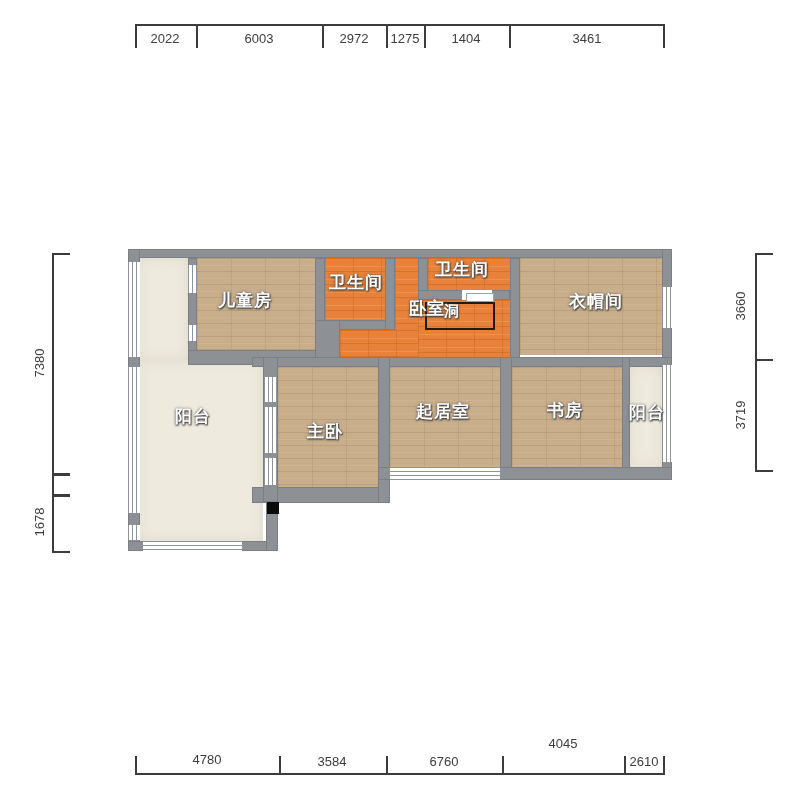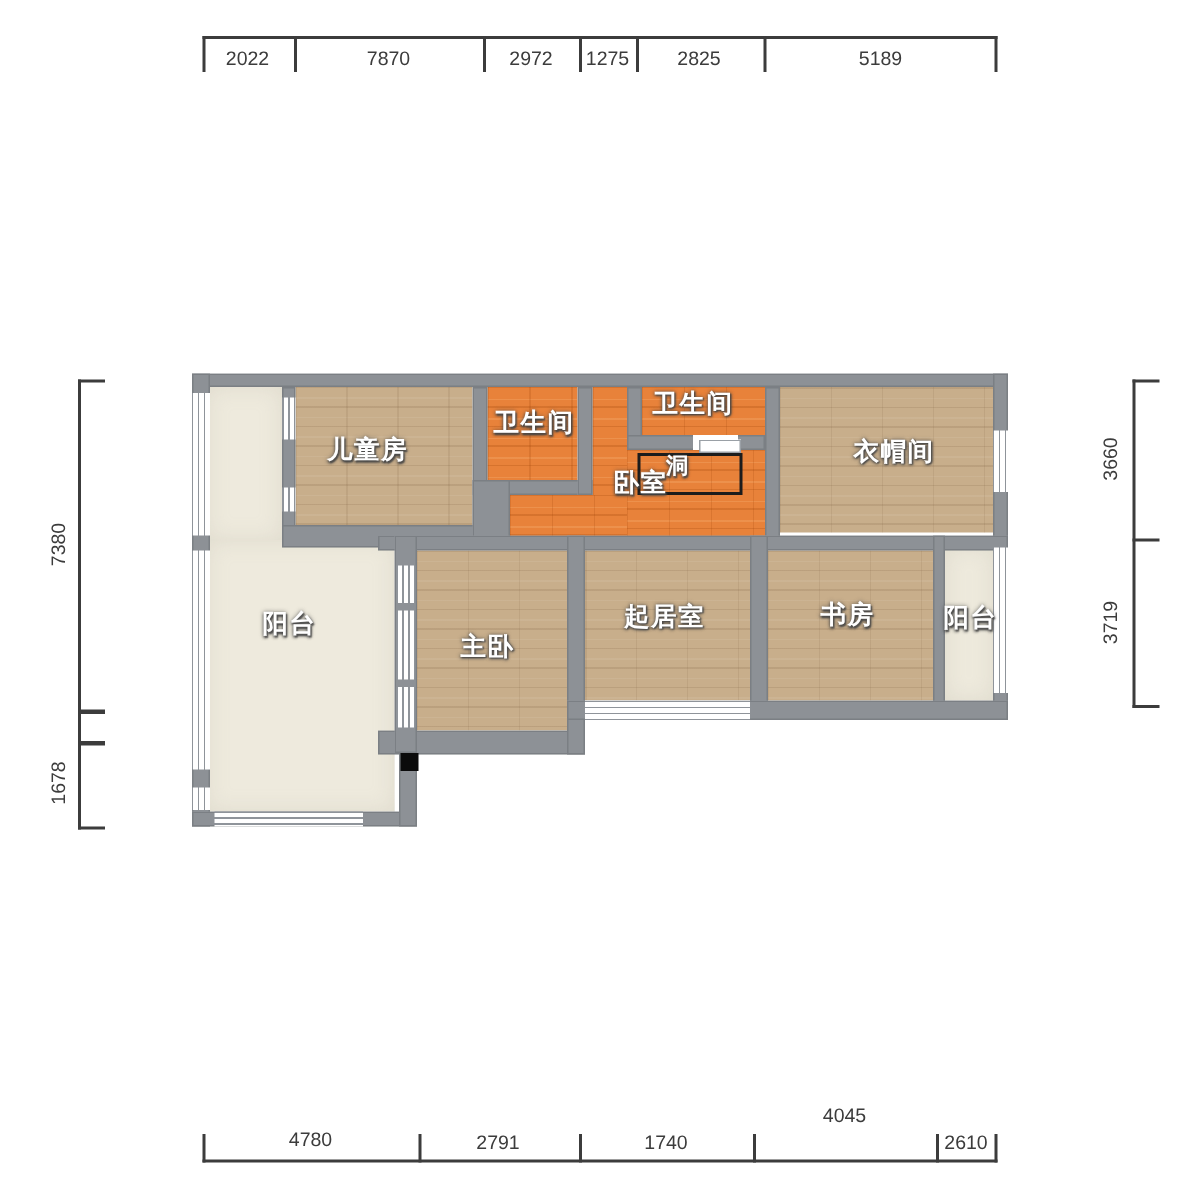--- a/index.html
+++ b/index.html
@@ -93,57 +93,57 @@
   <div class="window-h" style="left:390px;top:467px;width:110px;height:13px;"></div>
   <div class="window-v" style="left:662px;top:287px;width:10px;height:41px;"></div>
   <div class="window-v" style="left:662px;top:365px;width:10px;height:97px;"></div>
 
   <div class="hole-rect" style="left:425px;top:302px;width:66px;height:24px;"></div>
   <div class="black-square" style="left:267px;top:502px;width:12px;height:12px;"></div>
 
   <div class="room-label" style="left:245px;top:300px;">儿童房</div>
   <div class="room-label" style="left:356px;top:282px;">卫生间</div>
   <div class="room-label" style="left:462px;top:269px;">卫生间</div>
-  <div class="room-label" style="left:427px;top:322px;">卧室</div>
+  <div class="room-label" style="left:427px;top:308px;text-decoration:underline;">卧室</div>
   <div class="room-label small" style="left:452px;top:311px;">洞</div>
   <div class="room-label" style="left:596px;top:301px;">衣帽间</div>
   <div class="room-label" style="left:193px;top:416px;">阳台</div>
   <div class="room-label" style="left:325px;top:431px;">主卧</div>
   <div class="room-label" style="left:443px;top:411px;">起居室</div>
   <div class="room-label" style="left:565px;top:410px;">书房</div>
   <div class="room-label" style="left:647px;top:412px;">阳台</div>
 
   <div>
     <div class="dim-line" style="left:135px;top:24px;width:530px;height:2px;"></div>
     <div class="dim-tick" style="left:135px;top:24px;width:2px;height:24px;"></div>
     <div class="dim-tick" style="left:196px;top:24px;width:2px;height:24px;"></div>
     <div class="dim-tick" style="left:322px;top:24px;width:2px;height:24px;"></div>
     <div class="dim-tick" style="left:386px;top:24px;width:2px;height:24px;"></div>
     <div class="dim-tick" style="left:424px;top:24px;width:2px;height:24px;"></div>
     <div class="dim-tick" style="left:509px;top:24px;width:2px;height:24px;"></div>
     <div class="dim-tick" style="left:663px;top:24px;width:2px;height:24px;"></div>
     <div class="dim-label" style="left:165px;top:31px;">2022</div>
-    <div class="dim-label" style="left:259px;top:31px;">7870</div>
+    <div class="dim-label" style="left:259px;top:31px;">6003</div>
     <div class="dim-label" style="left:354px;top:31px;">2972</div>
     <div class="dim-label" style="left:405px;top:31px;text-align:center;">1275</div>
-    <div class="dim-label" style="left:466px;top:31px;">2825</div>
-    <div class="dim-label" style="left:587px;top:31px;">5189</div>
+    <div class="dim-label" style="left:466px;top:31px;">1404</div>
+    <div class="dim-label" style="left:587px;top:31px;">3461</div>
   </div>
 
   <div>
     <div class="dim-line" style="left:135px;top:773px;width:530px;height:2px;"></div>
     <div class="dim-tick" style="left:135px;top:756px;width:2px;height:19px;"></div>
     <div class="dim-tick" style="left:279px;top:756px;width:2px;height:19px;"></div>
     <div class="dim-tick" style="left:386px;top:756px;width:2px;height:19px;"></div>
     <div class="dim-tick" style="left:502px;top:756px;width:2px;height:19px;"></div>
     <div class="dim-tick" style="left:624px;top:756px;width:2px;height:19px;"></div>
     <div class="dim-tick" style="left:663px;top:756px;width:2px;height:19px;"></div>
     <div class="dim-label" style="left:207px;top:752px;">4780</div>
-    <div class="dim-label" style="left:332px;top:754px;">2791</div>
-    <div class="dim-label" style="left:444px;top:754px;">1740</div>
+    <div class="dim-label" style="left:332px;top:754px;">3584</div>
+    <div class="dim-label" style="left:444px;top:754px;">6760</div>
     <div class="dim-label" style="left:563px;top:736px;text-align:center;">4045</div>
     <div class="dim-label" style="left:644px;top:754px;">2610</div>
   </div>
 
   <div>
     <div class="dim-line" style="left:52px;top:253px;width:2px;height:300px;"></div>
     <div class="dim-tick" style="left:52px;top:253px;width:18px;height:2px;"></div>
     <div class="dim-tick" style="left:52px;top:473px;width:18px;height:3px;"></div>
     <div class="dim-tick" style="left:52px;top:494px;width:18px;height:3px;"></div>
     <div class="dim-tick" style="left:52px;top:551px;width:18px;height:2px;"></div>

